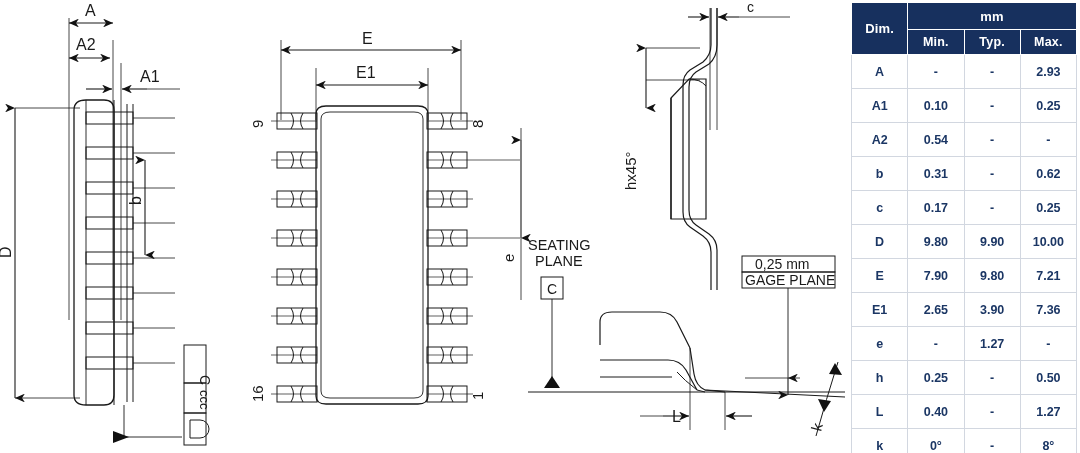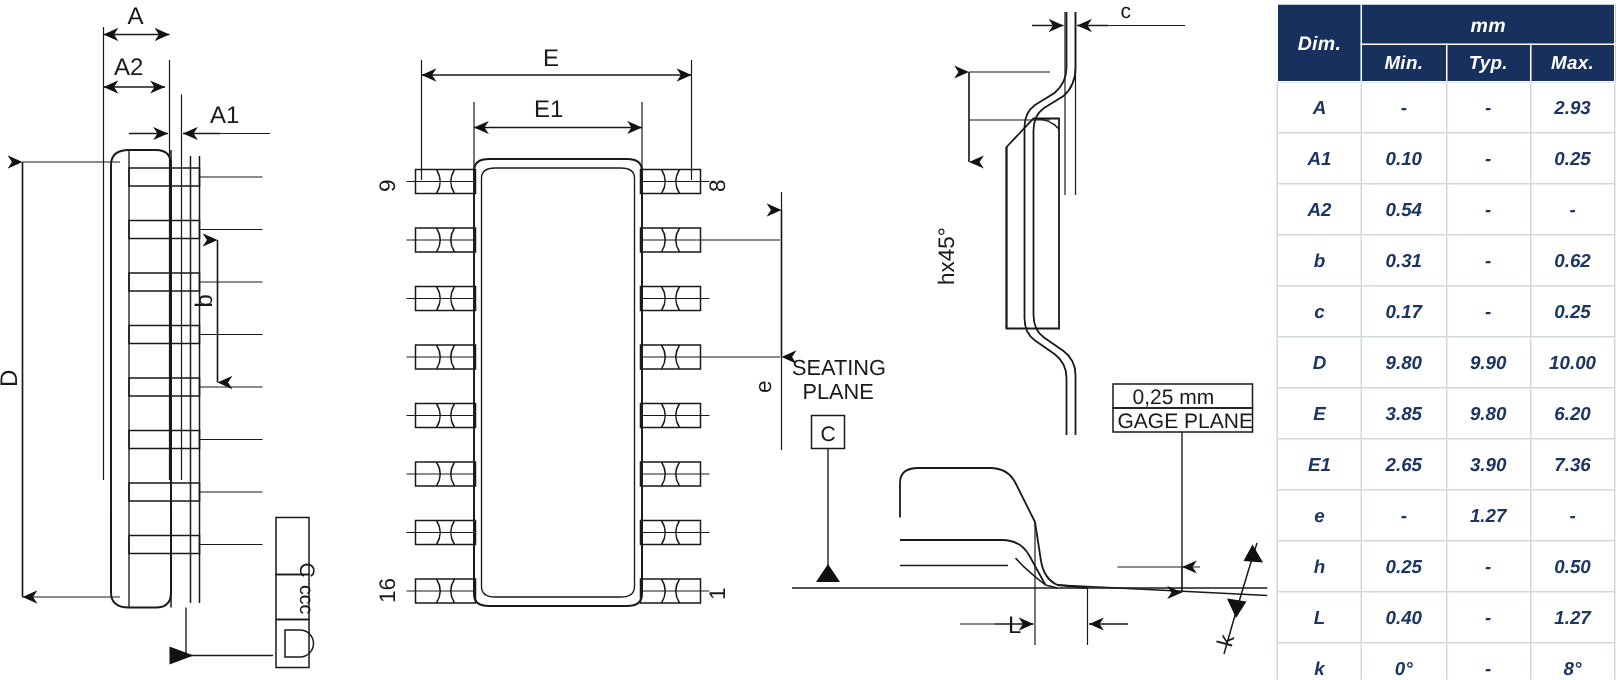--- a/index.html
+++ b/index.html
@@ -15,21 +15,21 @@
   .dim-table-wrap{position:absolute;left:851px;top:2px;width:226px;height:449px;}
   table.dim{border-collapse:collapse;width:226px;height:449px;table-layout:fixed;
             font-size:12.5px;}
   table.dim th{background:#17305e;color:#ffffff;font-weight:bold;text-align:center;
                border:1px solid #ffffff;letter-spacing:.2px;}
   table.dim td{background:#ffffff;color:#1b3664;text-align:center;font-weight:bold;
                border:1px solid #d2d7e0;border-left:1px solid #d2d7e0;}
   table.dim td.dimcol{font-weight:bold;}
   .hdr-top th{height:24px;font-size:13px;}
   .hdr-sub th{height:22px;font-size:12.5px;}
-  .dim-table-wrap{box-sizing:border-box;font-style:italic;}
+  .dim-table-wrap{box-sizing:border-box;}
   table.dim tr.body-row td{height:31px;}
 
   
   text{font-family:"Liberation Sans", sans-serif;fill:#1a1a1a;}
 </style>
 </head>
 <body>
 
 <div class="stage">
 
@@ -405,23 +405,23 @@
             <td>0.25</td>
           </tr>
           <tr class="body-row">
             <td class="dimcol">D</td>
             <td>9.80</td>
             <td>9.90</td>
             <td>10.00</td>
           </tr>
           <tr class="body-row">
             <td class="dimcol">E</td>
-            <td>3.85</td>
+            <td>7.90</td>
             <td>9.80</td>
-            <td>6.20</td>
+            <td>7.21</td>
           </tr>
           <tr class="body-row">
             <td class="dimcol">E1</td>
             <td>2.65</td>
             <td>3.90</td>
             <td>7.36</td>
           </tr>
           <tr class="body-row">
             <td class="dimcol">e</td>
             <td>-</td>

